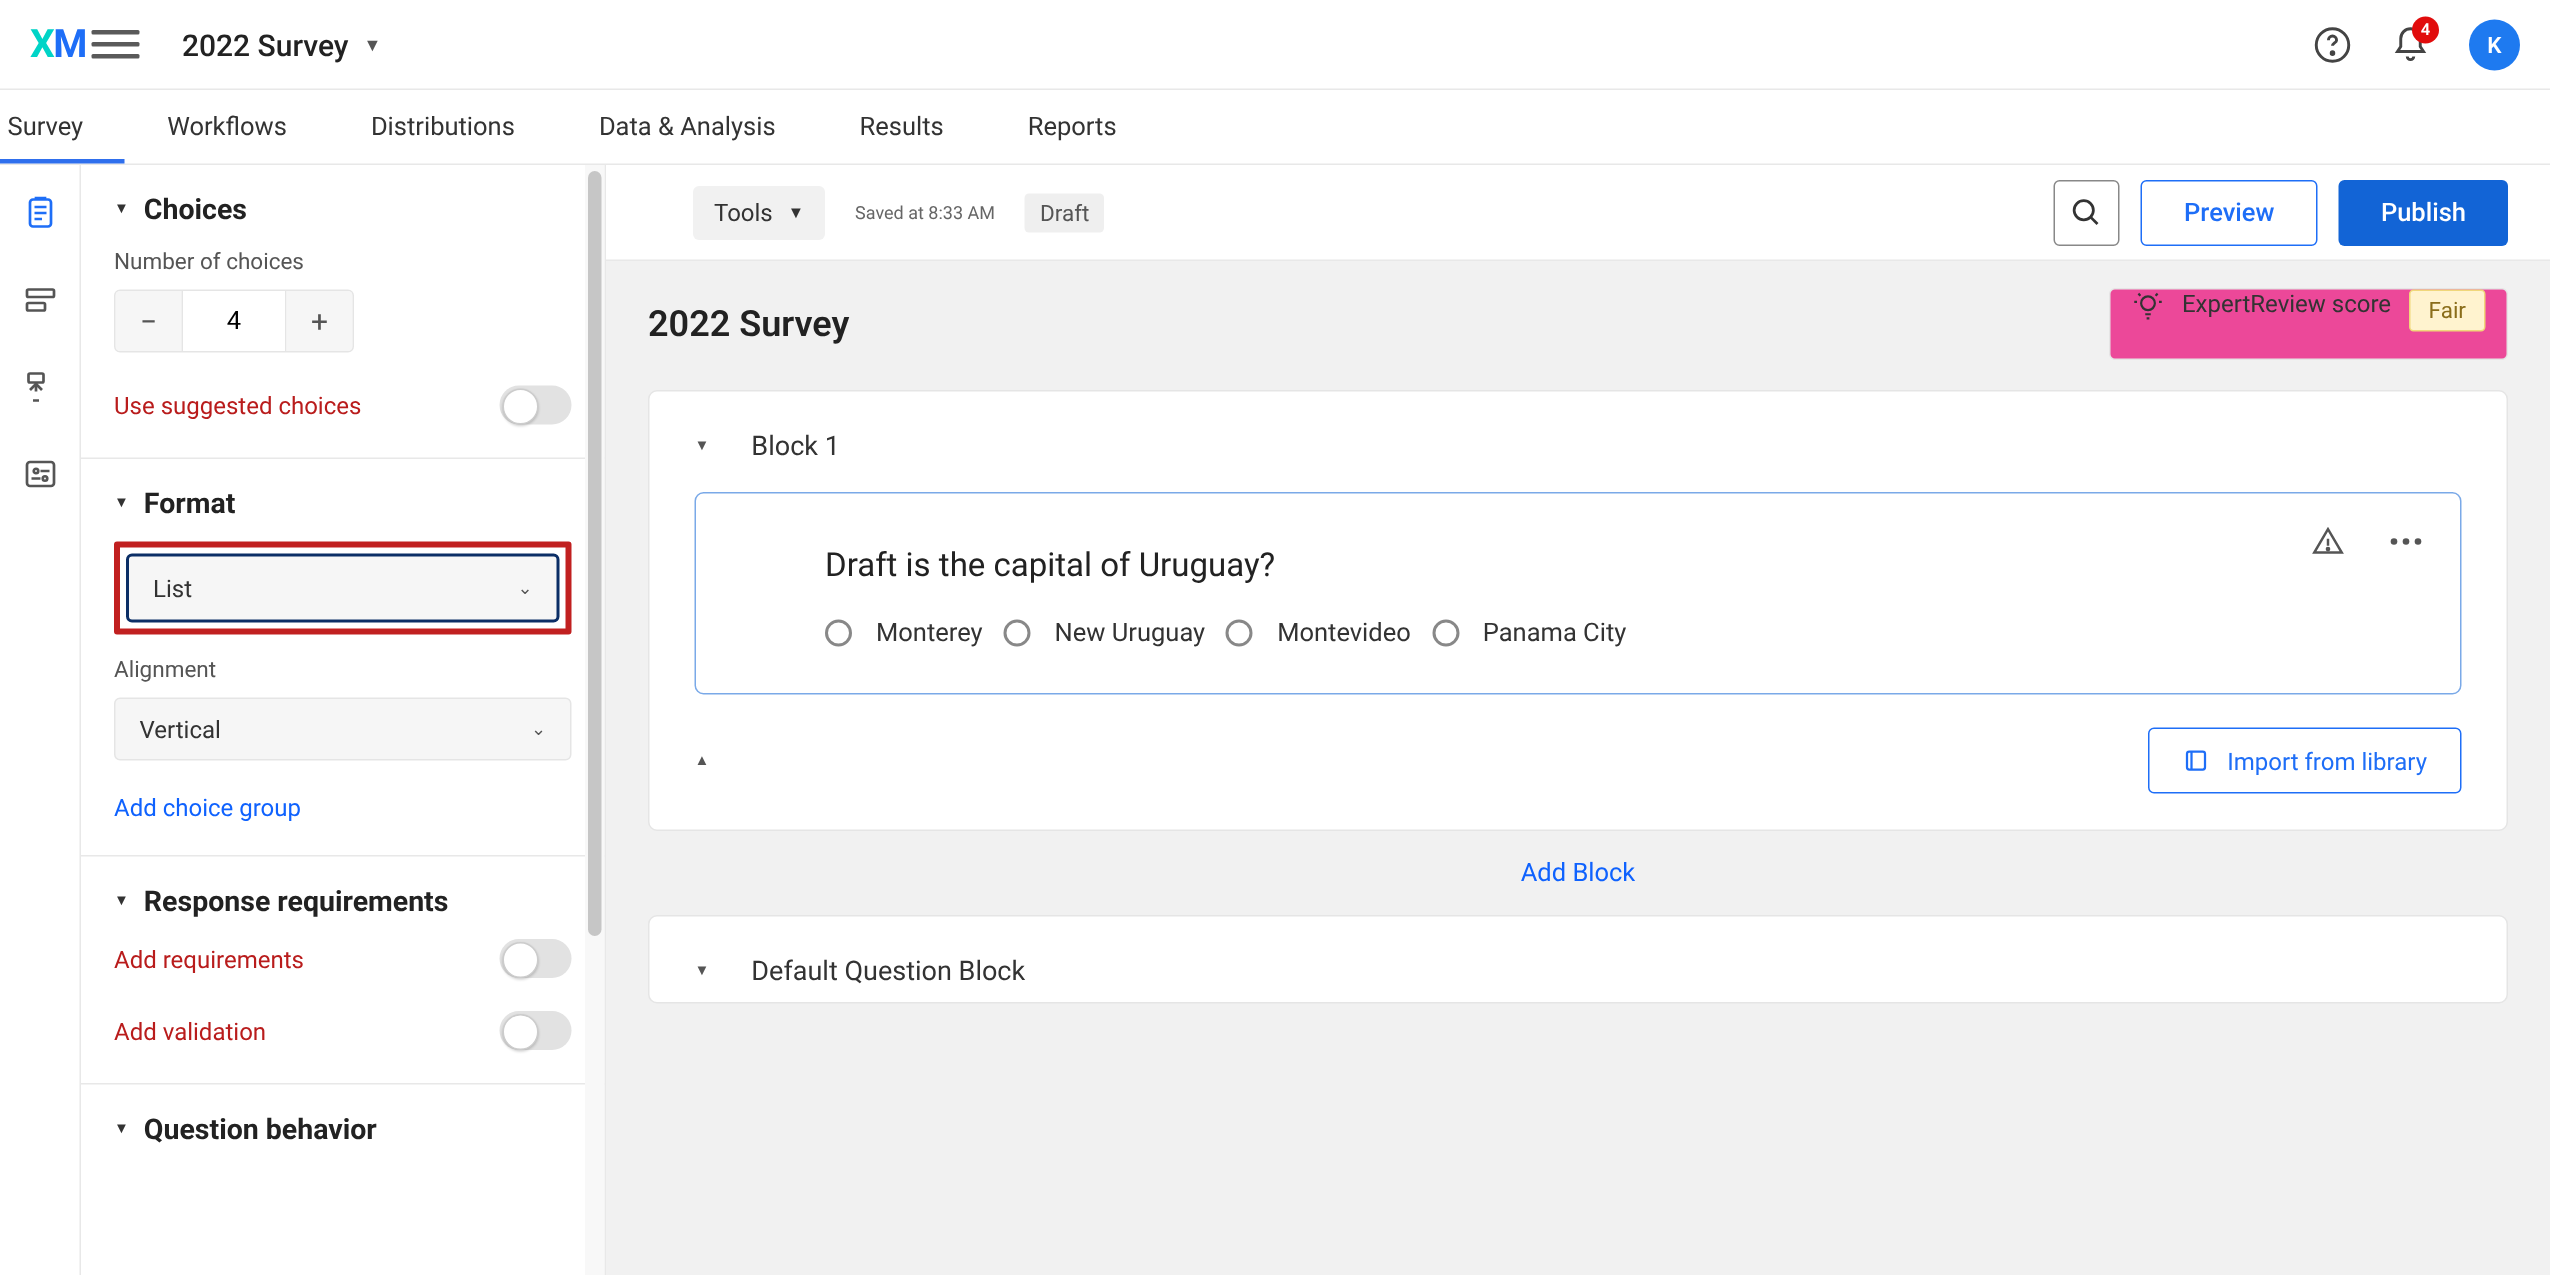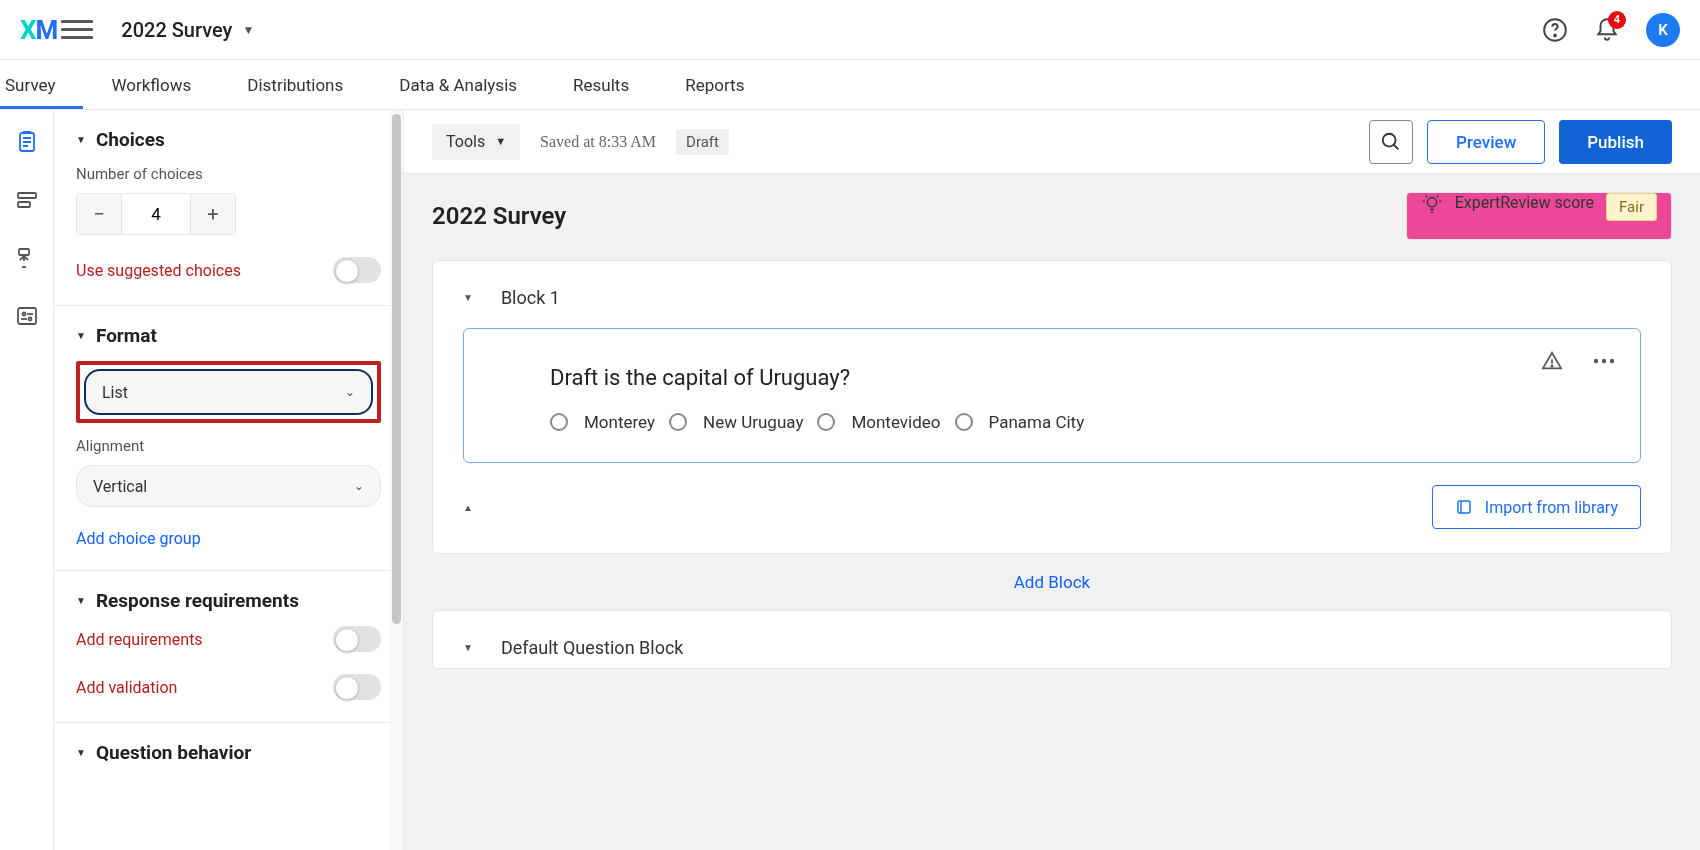--- a/index.html
+++ b/index.html
@@ -45,31 +45,31 @@
 .stepper { display: flex; border: 1px solid #e5e5e5; border-radius: 4px; overflow: hidden; width: 160px; background:#f6f6f6;}
 .stepper button { width: 44px; height: 40px; border: none; background: #f6f6f6; font-size: 20px; color: #555; cursor: pointer; }
 .stepper .val { flex: 1; display: flex; align-items: center; justify-content: center; font-size: 17px; border-left:1px solid #e5e5e5; border-right:1px solid #e5e5e5; background:#fff;}
 
 .toggle-row { display: flex; align-items: center; justify-content: space-between; margin-top: 22px; }
 .toggle-row .lbl { font-size: 16px; color: #b91c1c; }
 .toggle { width: 48px; height: 26px; background: #e2e2e2; border-radius: 13px; position: relative; cursor: pointer; }
 .toggle::after { content:""; position:absolute; top:2px; left:2px; width:22px; height:22px; background:#fff; border-radius:50%; border:1px solid #ccc; box-shadow:0 1px 2px rgba(0,0,0,.2);}
 
 .highlight-box { border: 4px solid #c12020; padding: 4px; border-radius: 2px; margin-bottom: 14px; }
-.select-combo { border: 2px solid #0b2e66; border-radius: 16px; background: #f6f6f6; height: 46px; display: flex; align-items: center; justify-content: space-between; padding: 12px 16px; font-size: 16px; color: #333; cursor:pointer; }
+.select-combo { border: 2px solid #0b2e66; border-radius: 4px; background: #f6f6f6; height: 46px; display: flex; align-items: center; justify-content: space-between; padding: 12px 16px; font-size: 16px; color: #333; cursor:pointer; }
 .select-combo.plain { border: 1px solid #e5e5e5; height: 42px; }
 .select-combo .chev { font-size: 12px; color: #555; }
 
 .link { color: #0f62fe; font-size: 16px; cursor: pointer; }
 
 
 .main { flex: 1; background: #f1f1f1; overflow-y: auto; }
 .canvas-toolbar { background: #fff; height: 64px; display: flex; align-items: center; padding: 0 28px; gap: 20px; margin-bottom: 18px; border-bottom:1px solid #e8e8e8;}
-.tools-btn { background: #f1f1f1; border: none; border-radius: 4px; height: 36px; padding: 0 14px; display: flex; align-items: center; gap: 10px; font-size: 16px; color:#333; cursor:pointer;}
-.saved-txt { color: #666; font-size: 16px; font-family: Liberation Serif, serif; }
+.tools-btn { background: #f1f1f1; border: none; border-radius: 4px; height: 36px; padding: 0 14px; display: flex; align-items: center; gap: 10px; font-size: 16px; color:#333; cursor:pointer;margin-left:30px;}
+.saved-txt { color: #666; font-size: 12px; }
 .draft-badge { background: #efefef; color: #555; padding: 4px 10px; border-radius: 3px; font-size: 15px; }
 .toolbar-right { margin-left: auto; display: flex; align-items: center; gap: 14px; }
 .search-btn { width: 44px; height: 44px; border: 1.5px solid #888; border-radius: 4px; display:flex; align-items:center; justify-content:center; cursor:pointer; background:#fff;}
 .preview-btn { height: 44px; padding: 0 28px; border: 1.5px solid #1e6ef7; color: #1e6ef7; background:#fff; border-radius: 4px; font-size: 17px; font-weight: 500; cursor:pointer;}
 .publish-btn { height: 44px; padding: 0 28px; border: none; background: #1264d6; color:#fff; border-radius: 4px; font-size: 17px; font-weight: 500; cursor:pointer;}
 
 .canvas-body { padding: 0 28px; }
 .survey-title-row { display: flex; align-items: center; justify-content: space-between; margin-bottom: 20px; }
 .survey-title { font-size: 24px; font-weight: 600; color: #222; }
 .expert-box { background: #ec4899; border: 1px solid #e5e5e5; border-radius: 4px; height: 48px; display: flex; align-items: flex-start; padding: 0 14px; gap: 12px; }

